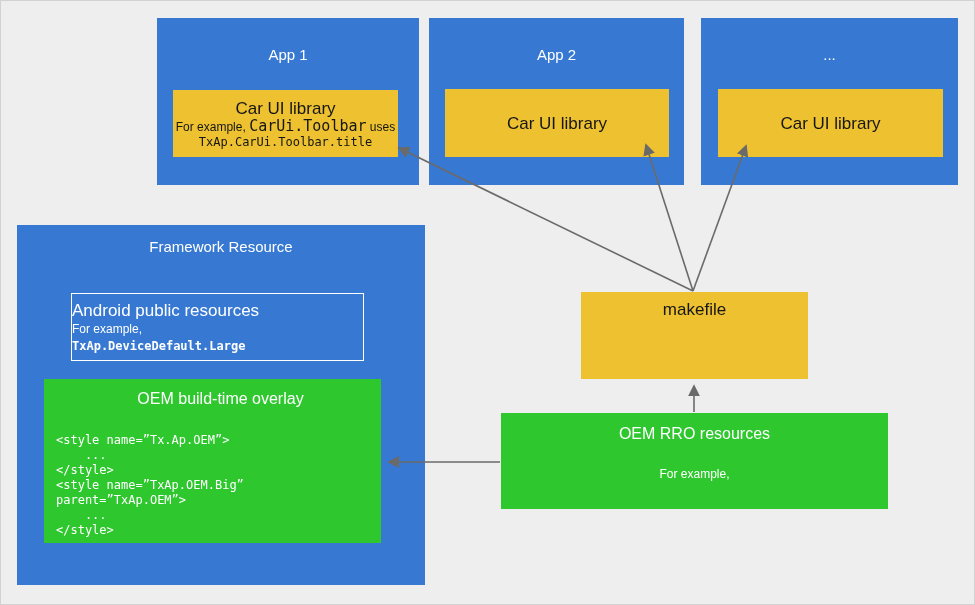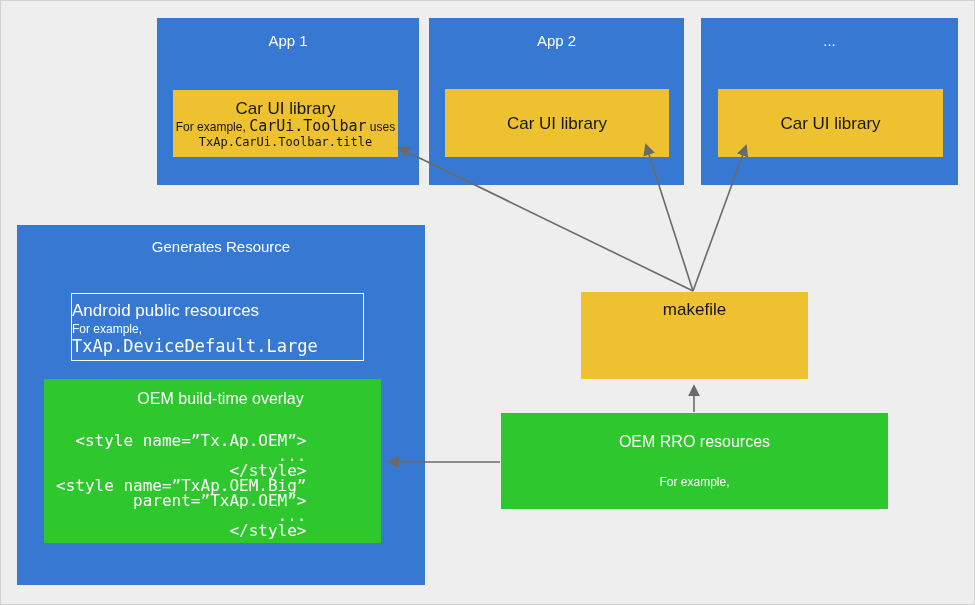--- a/index.html
+++ b/index.html
@@ -12,21 +12,21 @@
     font-family:"Liberation Sans", sans-serif;
     overflow:hidden;
   }
   .abs { position:absolute; box-sizing:border-box; }
   .blue-box  { background:#3779d2; color:#ffffff; }
   .yellow-box{ background:#edc12f; color:#161616; }
   .green-box { background:#2ec72e; color:#ffffff; }
   .mono { font-family:"DejaVu Sans Mono", monospace; }
 
   .app-title {
-    padding-top:14px; text-align:center;
+    padding-top:28px; text-align:center;
     font-size:15px; line-height:18px; color:#ffffff;
   }
   .lib-box {
     display:flex; flex-direction:column;
     align-items:center; justify-content:center;
     text-align:center;
   }
   .lib-title { font-size:17px; line-height:21px; }
   .lib-example { font-size:12px; line-height:15px; }
   .lib-example .mono { font-size:15px; }
@@ -37,37 +37,37 @@
     font-size:15px; line-height:19px;
   }
   .pub-box {
     border:1px solid #ffffff;
     display:flex; flex-direction:column;
     align-items:flex-start; justify-content:center;
     text-align:center; gap:1px;
   }
   .pub-title { font-size:17px; line-height:21px; }
   .pub-label { font-size:12px; line-height:15px; }
-  .pub-code  { font-size:17px; line-height:16px; }
+  .pub-code  { font-size:12px; line-height:16px;font-weight:bold; }
 
   .ovl-title {
     padding-top:10px; text-align:center;
     font-size:16px; line-height:20px;padding-left:16px;
   }
   .ovl-code {
     position:absolute; left:12px; top:54px;
-    font-size:16px; line-height:15px;
-    text-align:right;
+    font-size:12px; line-height:15px;
+    text-align:left;
   }
   .code-line { white-space:pre; }
 
   .mk-title { padding-top:7px; text-align:center; font-size:17px; line-height:21px; }
   .mk-sub   { padding:1px 24px 0; text-align:center; font-size:12.5px; line-height:16px; }
 
-  .rro-title { padding-top:19px; text-align:center; font-size:16px; line-height:20px; }
+  .rro-title { padding-top:11px; text-align:center; font-size:16px; line-height:20px; }
   .rro-label { margin-top:23px; text-align:center; font-size:12px; line-height:15px; }
   .rro-code  { margin-top:1px; text-align:center; font-size:12px; line-height:15px; }
 
   .arrows { position:absolute; left:0; top:0; z-index:5; pointer-events:none; }
 </style>
 </head>
 <body>
 
 <div class="canvas">
 
@@ -88,21 +88,21 @@
   </div>
 
   <div class="abs blue-box" style="left:700px; top:17px; width:257px; height:167px;">
     <div class="app-title">...</div>
     <div class="abs yellow-box lib-box" style="left:17px; top:71px; width:225px; height:68px;">
       <div class="lib-title">Car UI library</div>
     </div>
   </div>
 
   <div class="abs blue-box" style="left:16px; top:224px; width:408px; height:360px;">
-    <div class="fw-title">Generates Resource</div>
+    <div class="fw-title">Framework Resource</div>
 
     <div class="abs pub-box" style="left:54px; top:68px; width:293px; height:68px;">
       <div class="pub-title">Android public resources</div>
       <div class="pub-label">For example,</div>
       <div class="pub-code mono">TxAp.DeviceDefault.Large</div>
     </div>
 
     <div class="abs green-box" style="left:27px; top:154px; width:337px; height:164px;">
       <div class="ovl-title">OEM build-time overlay</div>
       <div class="ovl-code mono">

